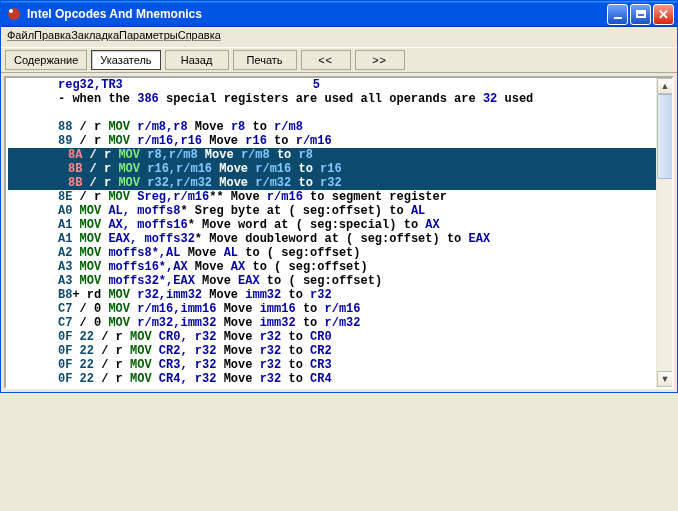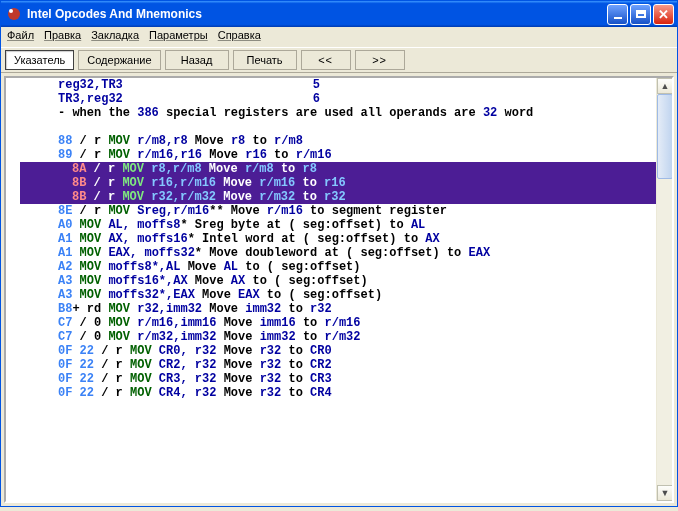--- a/index.html
+++ b/index.html
@@ -1,43 +1,43 @@
 <!DOCTYPE html>
 <html><head>
 <meta charset="utf-8">
 <style>
   * { box-sizing: border-box; }
   body { margin: 0; font-family: Tahoma, sans-serif; font-size: 11px; background: #ece9d8; width: 678px; height: 511px; overflow: hidden; }
-  .window { width: 678px; height: 507px; border: 1px solid #0054e3; background: #ece9d8; display: flex; flex-direction: column; }
+  .window { width: 678px; height: 393px; border: 1px solid #0054e3; background: #ece9d8; display: flex; flex-direction: column; }
   .titlebar { height: 26px; background: linear-gradient(to bottom, #3a95ff 0%, #0054e3 10%, #0054e3 90%, #003bb0 100%); display: flex; align-items: center; padding: 0 3px 0 5px; color: #fff; font-weight: bold; font-size: 12px; }
   .titlebar .icon { width: 16px; height: 16px; margin-right: 5px; display: inline-block; }
   .titlebar .icon svg { display: block; }
   .titlebar .spacer { flex: 1; }
   .winbtn { width: 21px; height: 21px; margin-left: 2px; border: 1px solid #fff; border-radius: 3px; display: flex; align-items: center; justify-content: center; font-family: Arial; font-weight: bold; color: #fff; font-size: 12px; }
   .winbtn.min, .winbtn.max { background: linear-gradient(to bottom,#6fa2ff,#1651c7); }
   .winbtn.close { background: linear-gradient(to bottom,#f79a8a,#d9230d); }
   .winbtn.min span { position: relative; top: 4px; border-bottom: 2px solid #fff; width: 8px; height: 0; display: block; }
   .winbtn.max span { border: 2px solid #fff; border-top-width: 4px; width: 10px; height: 8px; display: block; }
   .winbtn.close span { font-size: 13px; }
-  .menubar { height: 20px; background: #ece9d8; padding: 2px 6px; display: flex; gap: 10px; font-size: 11px; }
+  .menubar { height: 20px; background: #ece9d8; padding: 2px 6px; display: flex; gap: 0; font-size: 11px; }
   .menubar span { text-decoration: underline; text-decoration-color: rgba(0,0,0,0.4); }
   .toolbar { height: 26px; background: #ece9d8; border-top: 1px solid #fff; border-bottom: 1px solid #aca899; display: flex; padding: 2px 4px; gap: 4px; }
   .tbtn { min-width: 64px; height: 20px; border: 1px solid #aca899; background: #ece9d8; font-size: 11px; display: flex; align-items: center; justify-content: center; padding: 0 8px; }
   .tbtn.active { border: 1px solid #404040; background: #fff; box-shadow: inset 1px 1px 1px rgba(0,0,0,0.2); }
   .tbtn.nav { min-width: 50px; letter-spacing: 1px; }
   .content-wrap { flex: 1; margin: 3px; border: 2px inset #fff; background: #fff; position: relative; overflow: hidden; }
   .content { position: absolute; inset: 0; overflow: hidden; font-family: "Courier New", monospace; font-size: 12px; line-height: 14px; font-weight: bold; white-space: nowrap; padding-left: 2px; }
   .scrollbar { position: absolute; right: 0; top: 0; bottom: 0; width: 16px; background: #f1efe2; border-left: 1px solid #ece9d8; }
   .sbtn { width: 16px; height: 16px; background: linear-gradient(to bottom,#fdfdfb,#ece9d8); border: 1px solid #c0c0b0; display: flex; align-items: center; justify-content: center; font-size: 9px; color: #4d4d4d; }
   .sbtn.down { position: absolute; bottom: 0; }
   .thumb { position: absolute; top: 16px; width: 16px; height: 85px; background: linear-gradient(to right,#e4ecf7,#c0d4ef); border: 1px solid #9ebae6; border-radius: 2px; }
   .row { padding-left: 4px; }
-  .row.sel { background: #4c1d95; color: #fff; padding-left: 2px; margin-left: 12px; }
+  .row.sel { background: #0c4a6e; color: #fff; padding-left: 10px; margin-left: 0; }
   .row.sel .pad { display: inline-block; width: 4px; }
-  .c1 { color: #0000a0; } .c2 { color: #3b82f6; } .c3 { color: #006000; } .c4 { color: #000; }
+  .c1 { color: #0000a0; } .c2 { color: #0c4a6e; } .c3 { color: #006000; } .c4 { color: #000; }
   .sel .sc1 { color: #84c8ff; } .sel .sc2 { color: #ff8a8a; } .sel .sc3 { color: #7fe87f; } .sel .sc4 { color: #fff; }
   .indent { display: inline-block; width: 46px; }
 </style>
 </head>
 <body>
 
 <div class="window">
   <div class="titlebar">
     <span class="icon">
       <svg width="16" height="16">
@@ -60,42 +60,41 @@
 
   <div class="menubar">
     <span>Файл</span>
     <span>Правка</span>
     <span>Закладка</span>
     <span>Параметры</span>
     <span>Справка</span>
   </div>
 
   <div class="toolbar">
+    <div class="tbtn">Содержание</div>
     <div class="tbtn active">Указатель</div>
-    <div class="tbtn">Содержание</div>
     <div class="tbtn">Назад</div>
     <div class="tbtn">Печать</div>
     <div class="tbtn nav">&lt;&lt;</div>
     <div class="tbtn nav">&gt;&gt;</div>
   </div>
 
   <div class="content-wrap">
     <div class="content" id="content">
         <div class="row"><span class="indent"></span><span class="c1">reg32,TR3</span><span style="display:inline-block;width:190px"></span><span class="c1">5</span></div>
-        <div class="row"><span class="indent"></span><span class="c1">TR3,reg32</span><span style="display:inline-block;width:190px"></span><span class="c1">6</span></div>
-        <div class="row"><span class="indent"></span><span class="c4">- when the </span><span class="c1">386</span><span class="c4"> special registers are used all operands are </span><span class="c1">32</span><span class="c4"> word</span></div>
+        <div class="row"><span class="indent"></span><span class="c4">- when the </span><span class="c1">386</span><span class="c4"> special registers are used all operands are </span><span class="c1">32</span><span class="c4"> used</span></div>
         <div class="row">&nbsp;</div>
         <div class="row"><span class="indent"></span><span class="c2">88</span><span class="c4"> / r </span><span class="c3">MOV </span><span class="c1">r/m8,r8</span><span class="c4"> Move </span><span class="c1">r8</span><span class="c4"> to </span><span class="c1">r/m8</span></div>
         <div class="row"><span class="indent"></span><span class="c2">89</span><span class="c4"> / r </span><span class="c3">MOV </span><span class="c1">r/m16,r16</span><span class="c4"> Move </span><span class="c1">r16</span><span class="c4"> to </span><span class="c1">r/m16</span></div>
         <div class="row sel"><span class="pad"></span><span class="indent"></span><span class="sc2">8A</span><span class="sc4"> / r </span><span class="sc3">MOV </span><span class="sc1">r8,r/m8</span><span class="sc4"> Move </span><span class="sc1">r/m8</span><span class="sc4"> to </span><span class="sc1">r8</span></div>
         <div class="row sel"><span class="pad"></span><span class="indent"></span><span class="sc2">8B</span><span class="sc4"> / r </span><span class="sc3">MOV </span><span class="sc1">r16,r/m16</span><span class="sc4"> Move </span><span class="sc1">r/m16</span><span class="sc4"> to </span><span class="sc1">r16</span></div>
         <div class="row sel"><span class="pad"></span><span class="indent"></span><span class="sc2">8B</span><span class="sc4"> / r </span><span class="sc3">MOV </span><span class="sc1">r32,r/m32</span><span class="sc4"> Move </span><span class="sc1">r/m32</span><span class="sc4"> to </span><span class="sc1">r32</span></div>
         <div class="row"><span class="indent"></span><span class="c2">8E</span><span class="c4"> / r </span><span class="c3">MOV </span><span class="c1">Sreg,r/m16</span><span class="c4">** Move </span><span class="c1">r/m16</span><span class="c4"> to segment register</span></div>
         <div class="row"><span class="indent"></span><span class="c2">A0</span><span class="c4"> </span><span class="c3">MOV </span><span class="c1">AL, moffs8</span><span class="c4">* Sreg byte at ( seg:offset) to </span><span class="c1">AL</span></div>
-        <div class="row"><span class="indent"></span><span class="c2">A1</span><span class="c4"> </span><span class="c3">MOV </span><span class="c1">AX, moffs16</span><span class="c4">* Intel word at ( seg:offset) to </span><span class="c1">AX</span></div>
+        <div class="row"><span class="indent"></span><span class="c2">A1</span><span class="c4"> </span><span class="c3">MOV </span><span class="c1">AX, moffs16</span><span class="c4">* Move word at ( seg:special) to </span><span class="c1">AX</span></div>
         <div class="row"><span class="indent"></span><span class="c2">A1</span><span class="c4"> </span><span class="c3">MOV </span><span class="c1">EAX, moffs32</span><span class="c4">* Move doubleword at ( seg:offset) to </span><span class="c1">EAX</span></div>
         <div class="row"><span class="indent"></span><span class="c2">A2</span><span class="c4"> </span><span class="c3">MOV </span><span class="c1">moffs8*,AL</span><span class="c4"> Move </span><span class="c1">AL</span><span class="c4"> to ( seg:offset)</span></div>
         <div class="row"><span class="indent"></span><span class="c2">A3</span><span class="c4"> </span><span class="c3">MOV </span><span class="c1">moffs16*,AX</span><span class="c4"> Move </span><span class="c1">AX</span><span class="c4"> to ( seg:offset)</span></div>
         <div class="row"><span class="indent"></span><span class="c2">A3</span><span class="c4"> </span><span class="c3">MOV </span><span class="c1">moffs32*,EAX</span><span class="c4"> Move </span><span class="c1">EAX</span><span class="c4"> to ( seg:offset)</span></div>
         <div class="row"><span class="indent"></span><span class="c2">B8</span><span class="c4">+ rd </span><span class="c3">MOV </span><span class="c1">r32,imm32</span><span class="c4"> Move </span><span class="c1">imm32</span><span class="c4"> to </span><span class="c1">r32</span></div>
         <div class="row"><span class="indent"></span><span class="c2">C7</span><span class="c4"> / 0 </span><span class="c3">MOV </span><span class="c1">r/m16,imm16</span><span class="c4"> Move </span><span class="c1">imm16</span><span class="c4"> to </span><span class="c1">r/m16</span></div>
         <div class="row"><span class="indent"></span><span class="c2">C7</span><span class="c4"> / 0 </span><span class="c3">MOV </span><span class="c1">r/m32,imm32</span><span class="c4"> Move </span><span class="c1">imm32</span><span class="c4"> to </span><span class="c1">r/m32</span></div>
         <div class="row"><span class="indent"></span><span class="c2">0F 22</span><span class="c4"> / r </span><span class="c3">MOV </span><span class="c1">CR0, r32</span><span class="c4"> Move </span><span class="c1">r32</span><span class="c4"> to </span><span class="c1">CR0</span></div>
         <div class="row"><span class="indent"></span><span class="c2">0F 22</span><span class="c4"> / r </span><span class="c3">MOV </span><span class="c1">CR2, r32</span><span class="c4"> Move </span><span class="c1">r32</span><span class="c4"> to </span><span class="c1">CR2</span></div>
         <div class="row"><span class="indent"></span><span class="c2">0F 22</span><span class="c4"> / r </span><span class="c3">MOV </span><span class="c1">CR3, r32</span><span class="c4"> Move </span><span class="c1">r32</span><span class="c4"> to </span><span class="c1">CR3</span></div>

